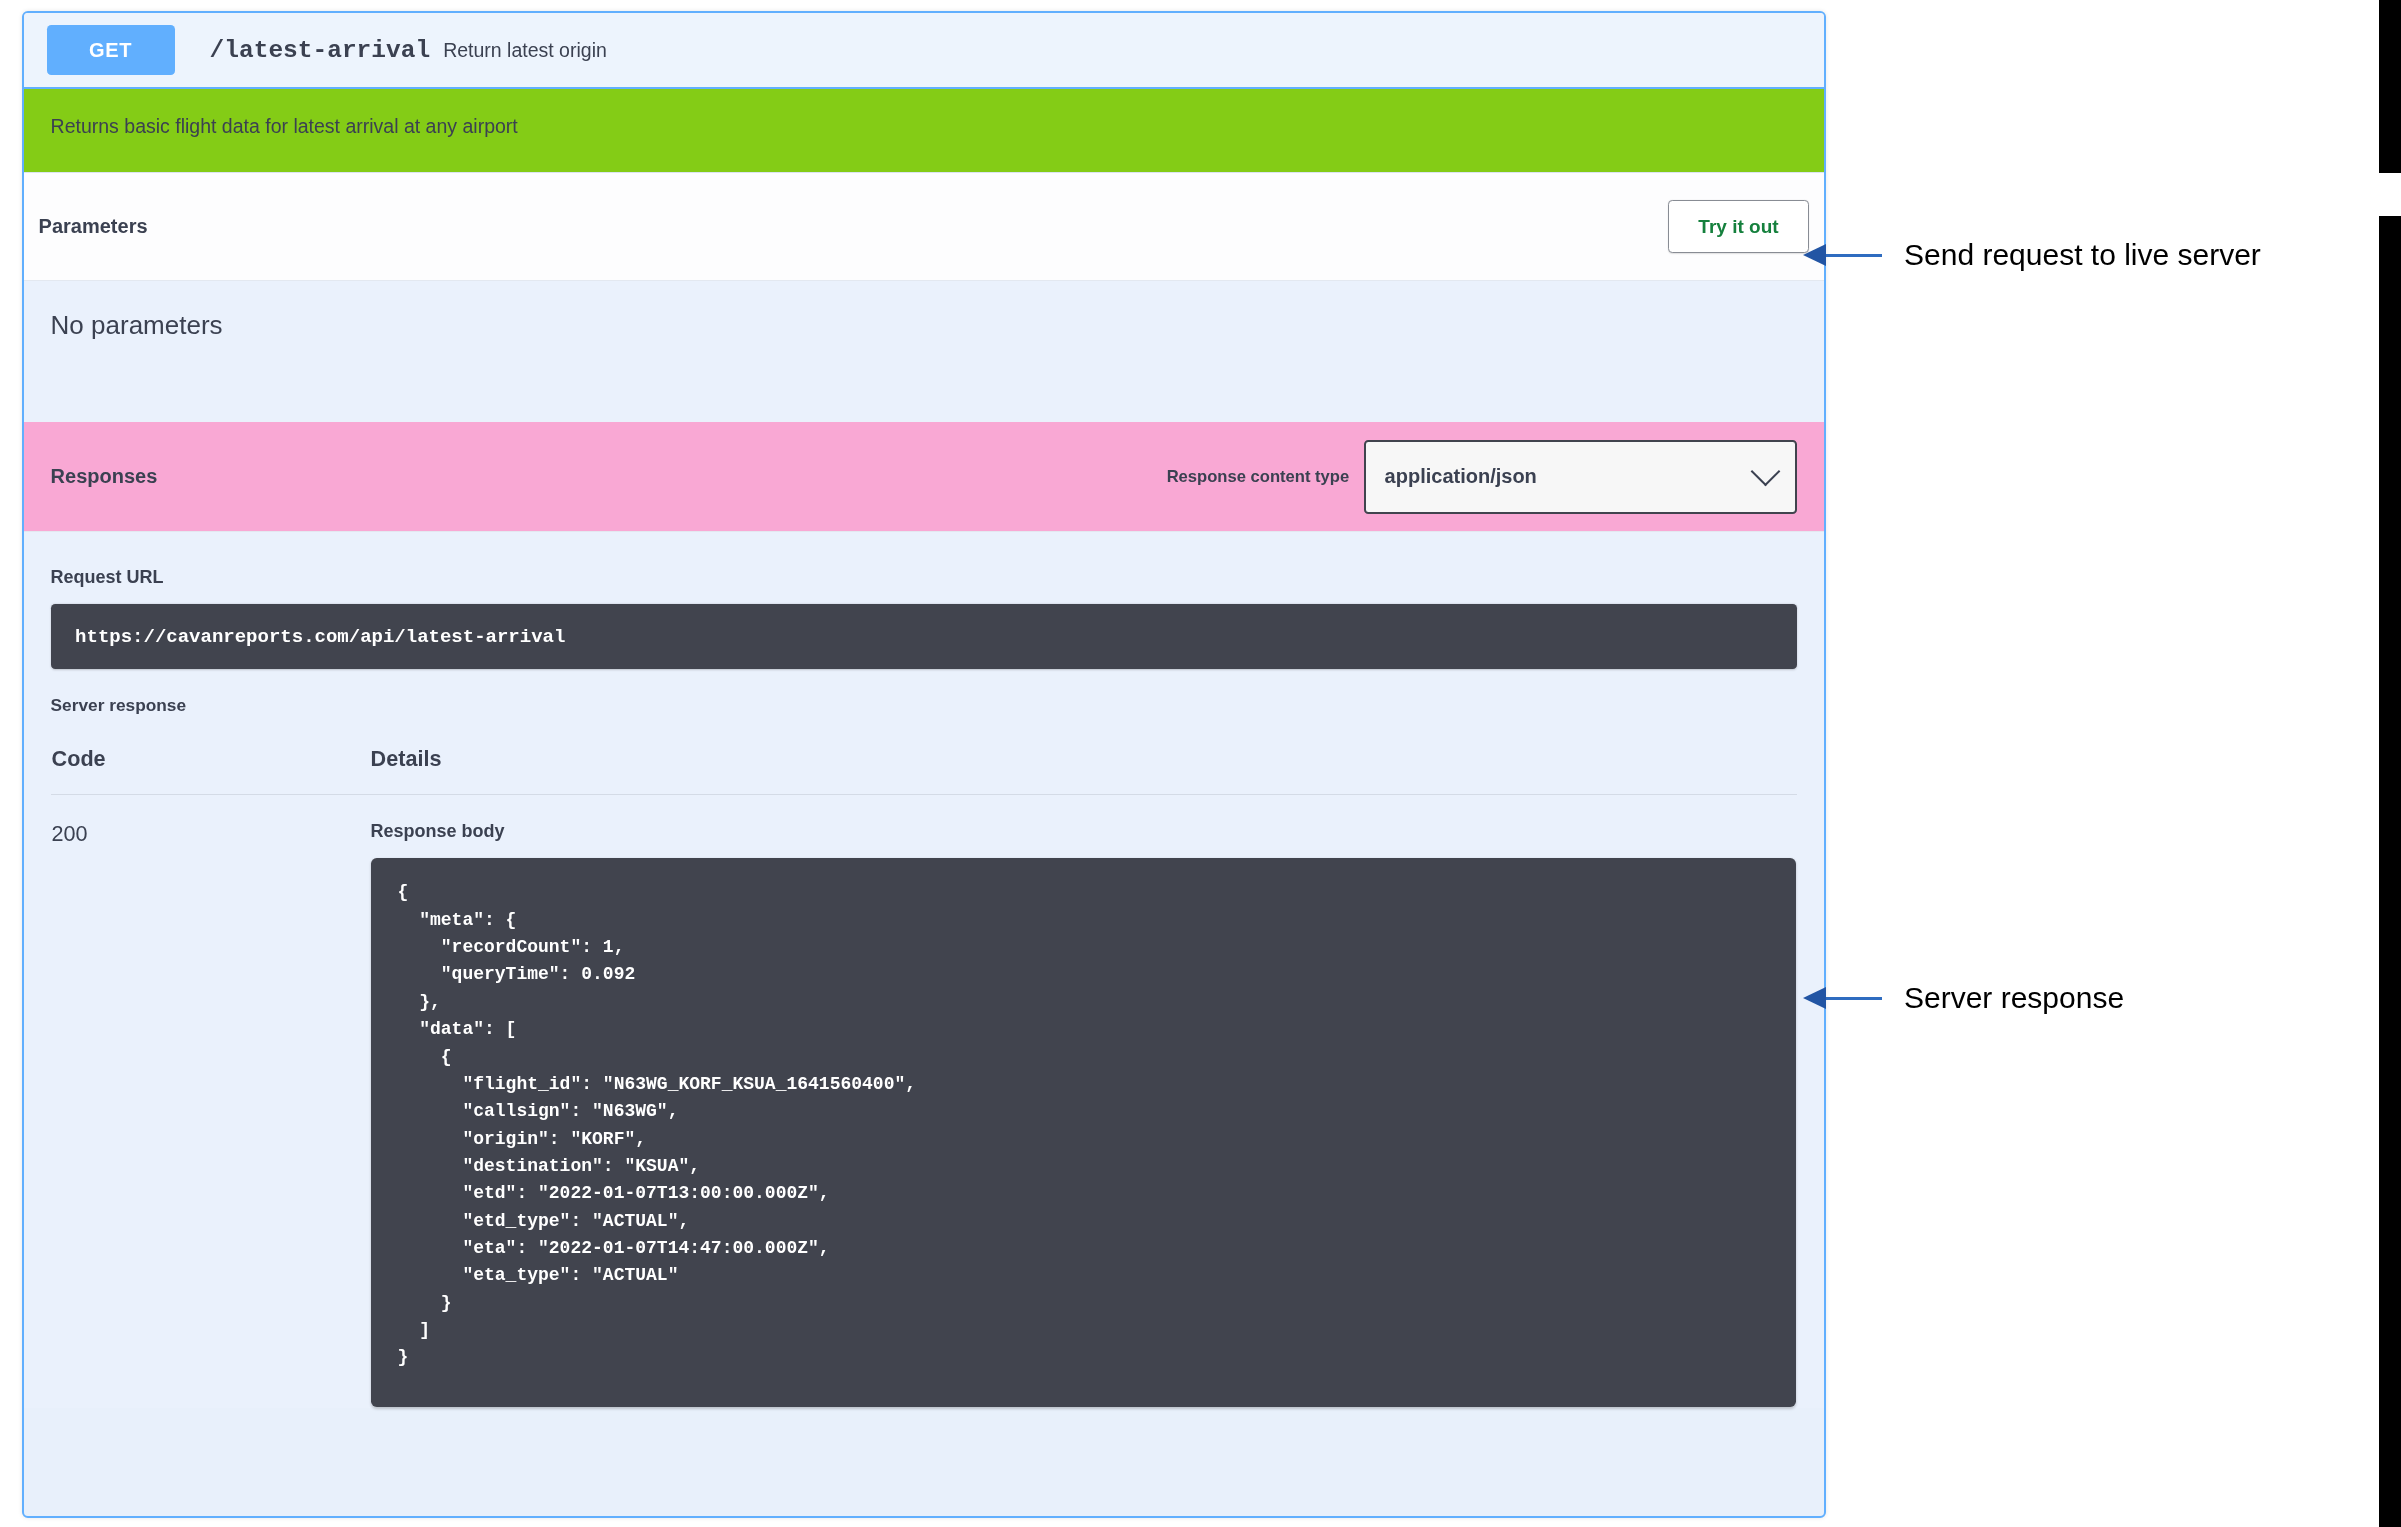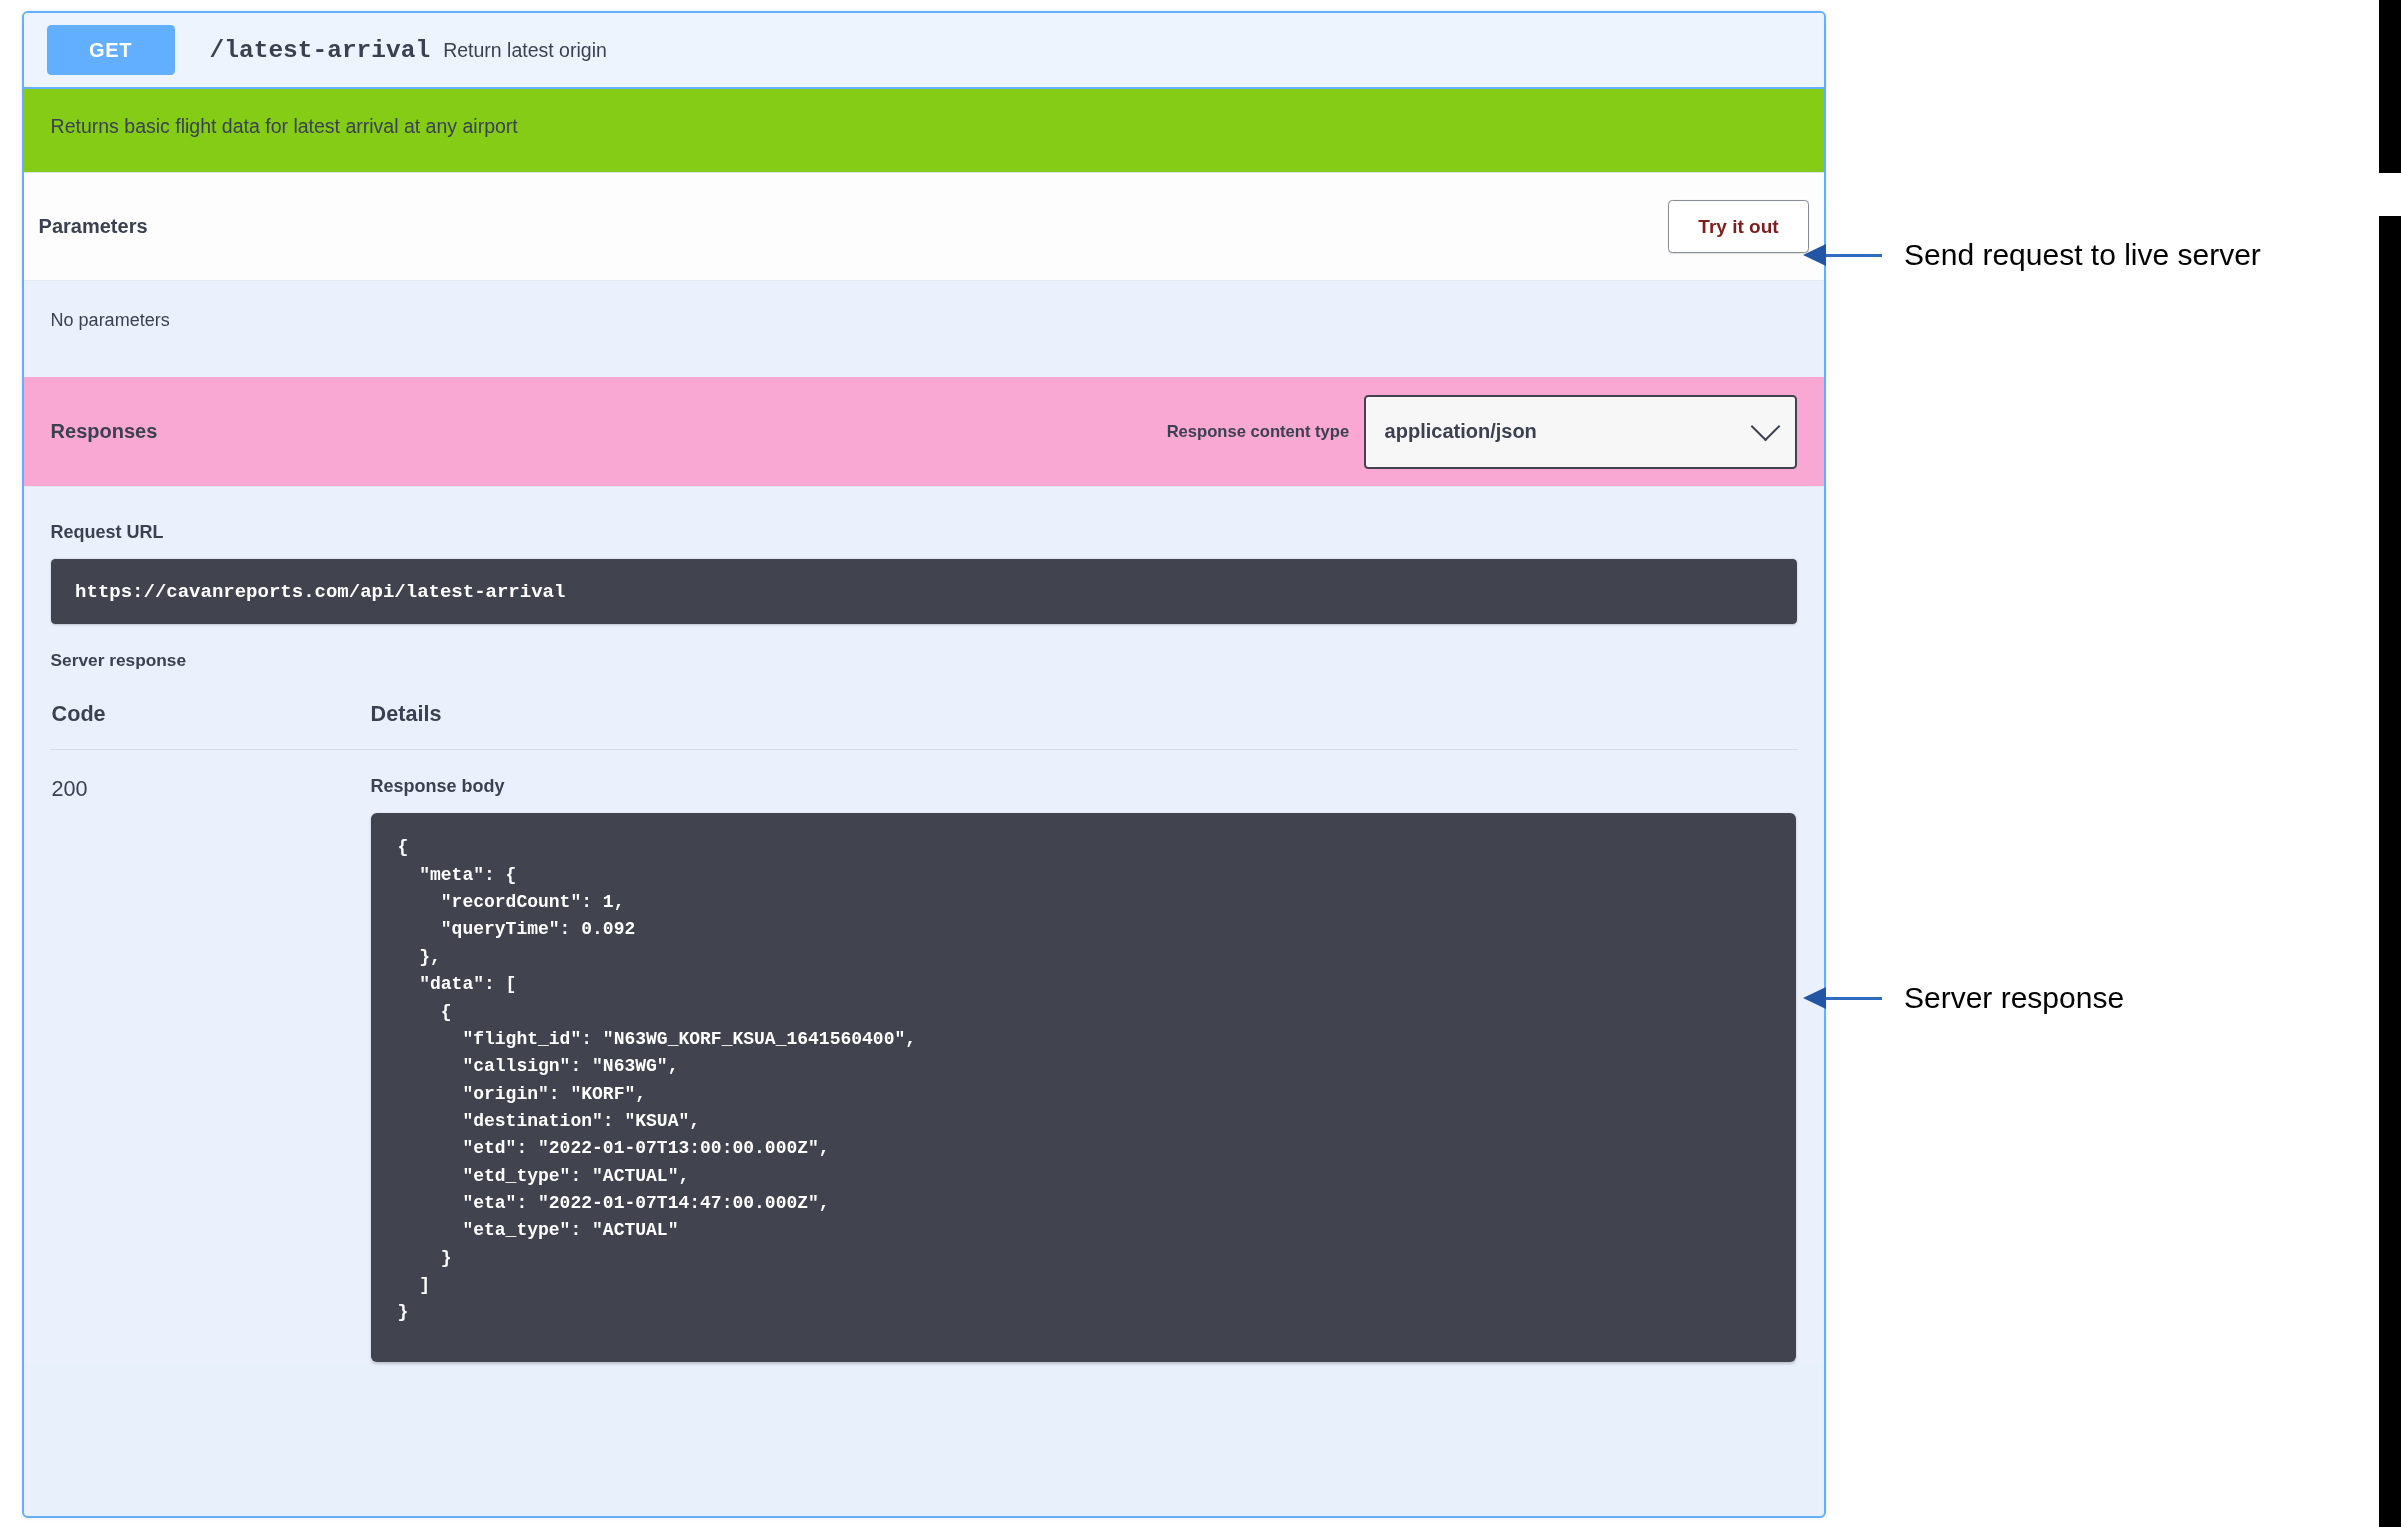--- a/index.html
+++ b/index.html
@@ -94,34 +94,34 @@
     font-weight: bold;
     color: #3b4151;
     flex: 0 0 auto;
   }
   .section-spacer { flex: 1 1 auto; }
 
   .btn-try {
     background: #ffffff;
     border: 1.4px solid #888c94;
     border-radius: 4.3px;
-    color: #7f1d1d;
+    color: #15803d;
     font-size: 19px;
     font-weight: bold;
     padding: 14.4px 29px;
     cursor: pointer;
     font-family: "Liberation Sans", sans-serif;
     box-shadow: 0 0.7px 1.4px rgba(0,0,0,0.12);
   }
 
   
   .op-subsection {
     background: #eaf1fc;
-    padding: 29px 0 46px 27px;
-    font-size: 18px;
+    padding: 29px 0 81px 27px;
+    font-size: 26px;
     color: #3b4151;
   }
 
   
   .resp-head {
     background: #f9a8d4;
     height: 110px;
     display: flex;
     align-items: center;
     padding: 0 27px;

